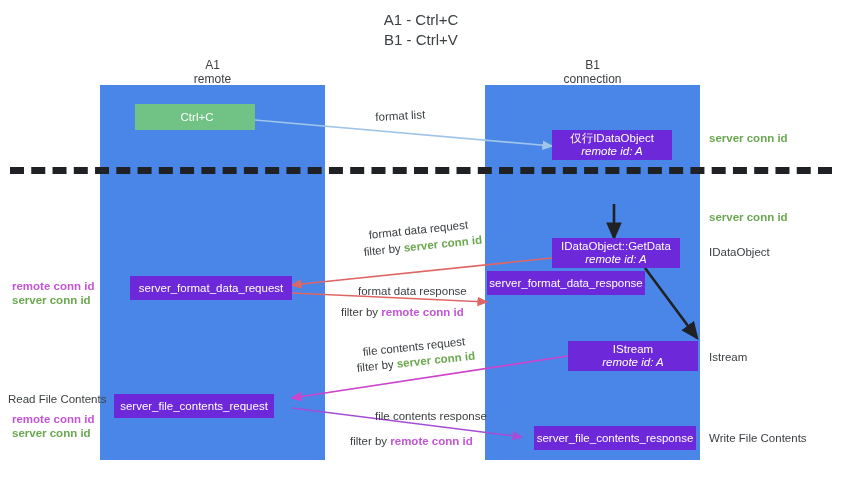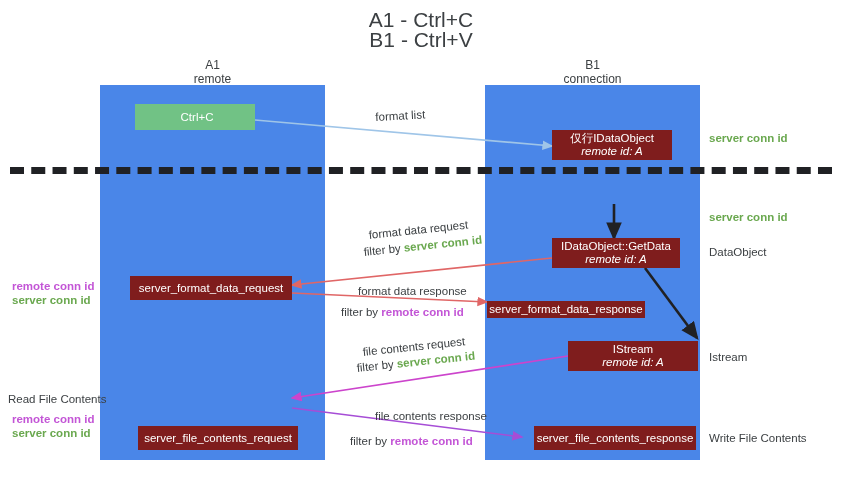--- a/index.html
+++ b/index.html
@@ -19,21 +19,21 @@
   }
 
   
   .title-block {
     position: absolute;
     left: 0;
     top: 10px;
     width: 842px;
     text-align: center;
     color: #3c4043;
-    font-size: 21px;
+    font-size: 15px;
     line-height: 20px;
   }
 
   
   .lane-header {
     position: absolute;
     text-align: center;
     color: #3c4043;
     font-size: 12px;
     line-height: 14px;
@@ -69,21 +69,21 @@
     flex-direction: column;
     align-items: center;
     justify-content: center;
     color: #ffffff;
     font-size: 11.5px;
     line-height: 13px;
     text-align: center;
     padding: 2px 4px;
   }
   .node.green { background: #6aa84f; background: #71c285; }
-  .node.orange { background: #7f1d1d; }
+  .node.orange { background: #6d28d9; }
   .node .line2 { display: block; font-style: italic; }
 
   
   .label {
     position: absolute;
     font-size: 11.5px;
     line-height: 14px;
     color: #3c4043;
     white-space: nowrap;
   }
@@ -171,36 +171,36 @@
   <div class="dashed-sep"></div>
 
   <div class="node green" style="left:135px; top:104px; width:120px; height:26px;padding-left:8px;">
     <span>Ctrl+C</span>
   </div>
 
   <div class="node orange" style="left:130px; top:276px; width:162px; height:24px;">
     <span>server_format_data_request</span>
   </div>
 
-  <div class="node orange" style="left:138px; top:394px; width:160px; height:24px;margin-top:32px;">
+  <div class="node orange" style="left:114px; top:394px; width:160px; height:24px;">
     <span>server_file_contents_request</span>
   </div>
 
   <div class="node orange" style="left:552px; top:130px; width:120px; height:30px;">
     <span>仅行IDataObject</span>
     <span class="line2">remote id: A</span>
   </div>
 
 
   <div class="node orange" style="left:552px; top:238px; width:128px; height:30px;">
     <span>IDataObject::GetData</span>
     <span class="line2">remote id: A</span>
   </div>
 
-  <div class="node orange" style="left:487px; top:301px; width:158px; height:17px;">
+  <div class="node orange" style="left:487px; top:271px; width:158px; height:24px;">
     <span>server_format_data_response</span>
   </div>
 
   <div class="node orange" style="left:568px; top:341px; width:130px; height:30px;">
     <span>IStream</span>
     <span class="line2">remote id: A</span>
   </div>
 
   <div class="node orange" style="left:534px; top:426px; width:162px; height:24px;">
     <span>server_file_contents_response</span>
@@ -223,21 +223,21 @@
     <span>filter by </span><span class="conn-green">server conn id</span>
   </div>
 
   <div class="edge-label" style="left:375px; top:409px;">file contents response</div>
   <div class="edge-label" style="left:350px; top:434px;">
     <span>filter by </span><span class="conn-purple">remote conn id</span>
   </div>
 
   <div class="label green-txt" style="left:709px; top:131px;">server conn id</div>
   <div class="label green-txt" style="left:709px; top:210px;">server conn id</div>
-  <div class="label right-note" style="left:709px; top:245px;">DataObject</div>
+  <div class="label right-note" style="left:709px; top:245px;">IDataObject</div>
   <div class="label right-note" style="left:709px; top:350px;">Istream</div>
   <div class="label right-note" style="left:709px; top:431px;">Write File Contents</div>
 
   <div class="stack-label conn-purple" style="left:12px; top:279px;">remote conn id</div>
   <div class="stack-label conn-green" style="left:12px; top:293px;">server conn id</div>
 
   <div class="stack-label" style="left:8px; top:392px; color:#3c4043;">Read File Contents</div>
   <div class="stack-label conn-purple" style="left:12px; top:412px;">remote conn id</div>
   <div class="stack-label conn-green" style="left:12px; top:426px;">server conn id</div>
 

